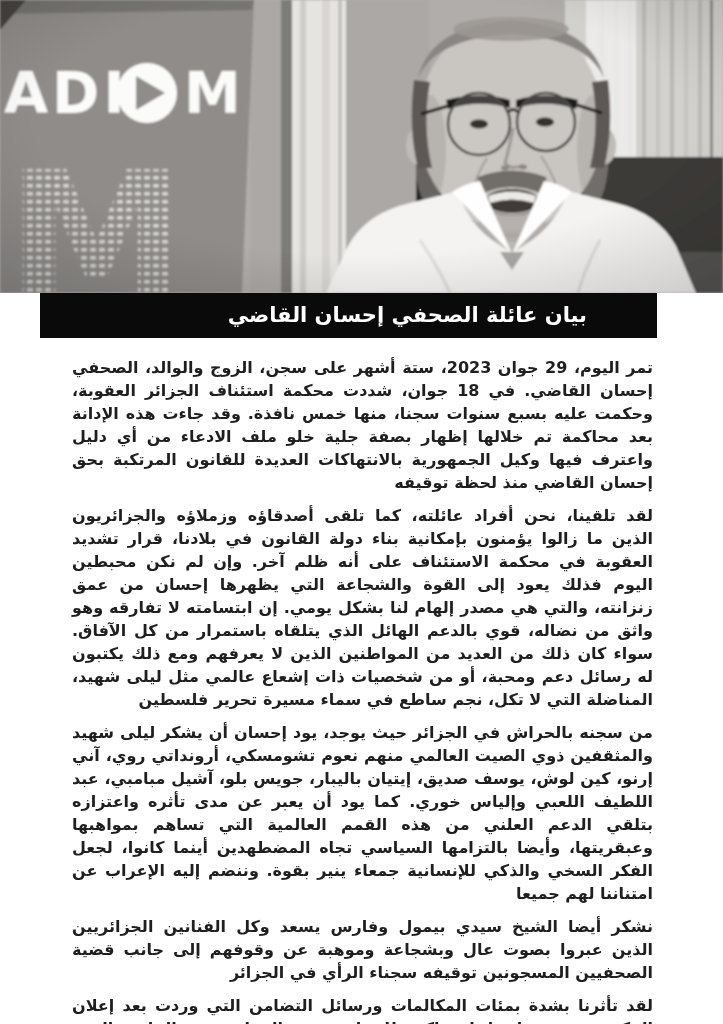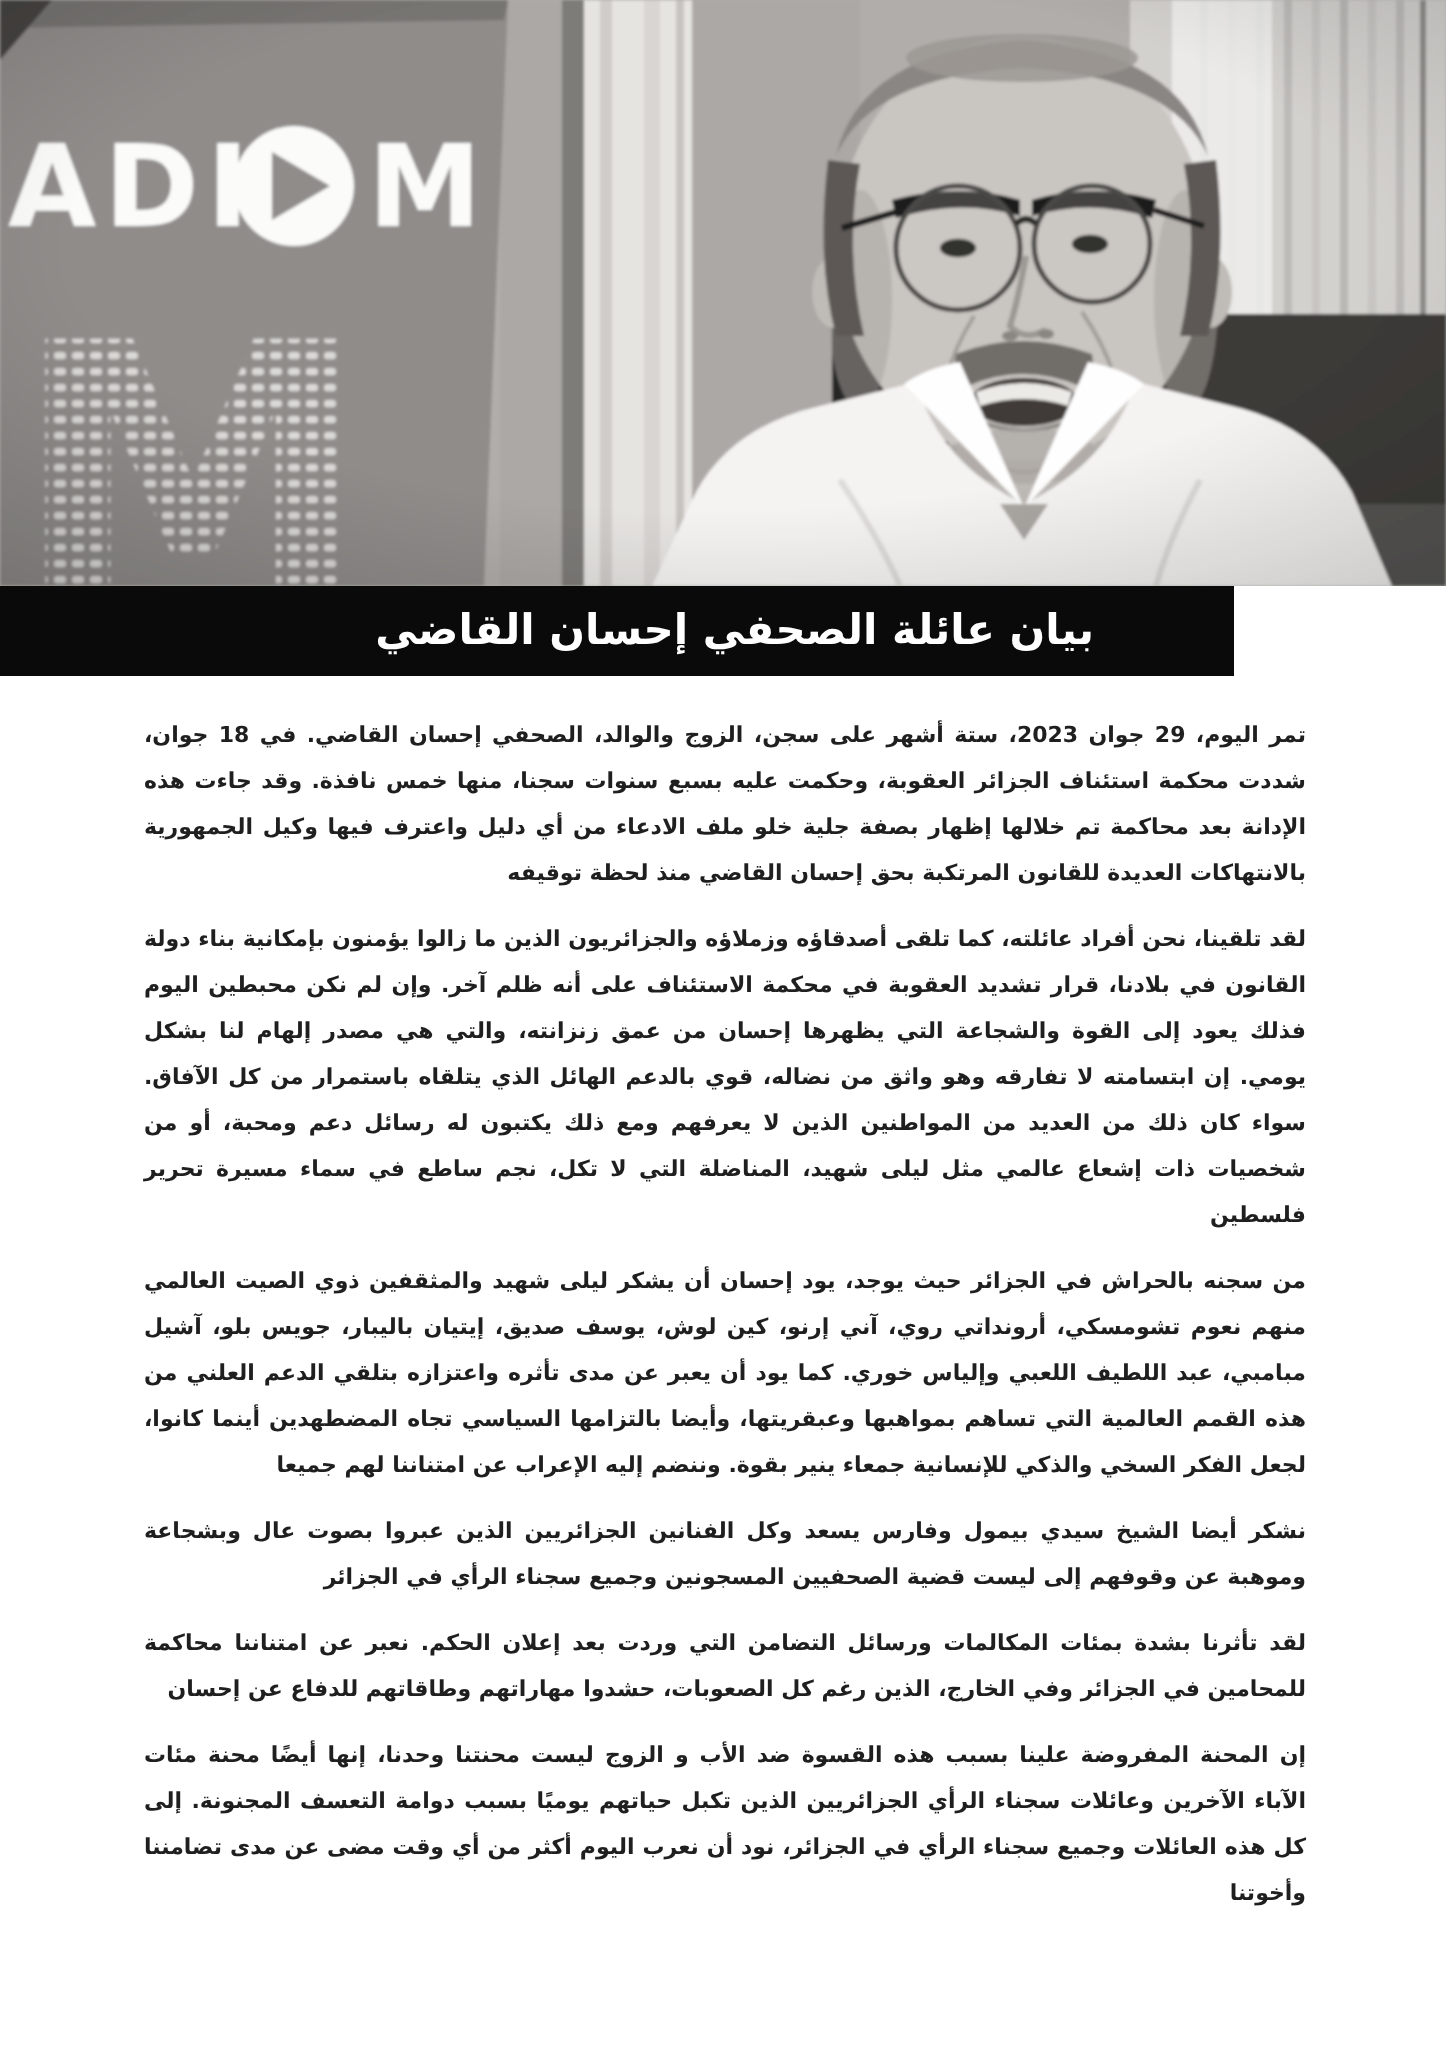--- a/index.html
+++ b/index.html
@@ -5,31 +5,32 @@
   html,body{margin:0;padding:0;background:#ffffff;}
   .page{
     width:723px;height:1024px;background:#ffffff;overflow:hidden;position:relative;
     font-family:"DejaVu Sans",sans-serif;
   }
   .photo{width:723px;height:293px;overflow:hidden;line-height:0;background:#b0adaa;}
   .title-bar{
     width:617px;height:45px;background:#0a0a0a;box-sizing:border-box;
     display:flex;align-items:center;justify-content:flex-end;
     padding:0 70px 0 20px;
+    margin-left:40px;
   }
   .title-bar .title{
     direction:rtl;color:#ffffff;font-weight:bold;font-size:21px;line-height:45px;
     letter-spacing:0.2px;
   }
   .content{
     direction:rtl;box-sizing:border-box;
     padding:18px 70px 0 72px;color:#1f1f1f;
   }
   .content p{
-    margin:0 0 10px 0;font-size:11px;line-height:23px;font-weight:bold;
+    margin:0 0 10px 0;font-size:16px;line-height:23px;font-weight:bold;
     text-align:justify;text-align-last:right;
   }
   svg text.logo{
     font-family:"DejaVu Sans",sans-serif;font-weight:bold;
   }
 </style>
 </head>
 <body>
 
 <div class="page">
@@ -156,19 +157,19 @@
   </div>
 
   <div class="title-bar">
     <span class="title">بيان عائلة الصحفي إحسان القاضي</span>
   </div>
 
   <div class="content">
     <p>تمر اليوم، 29 جوان 2023، ستة أشهر على سجن، الزوج والوالد، الصحفي إحسان القاضي. في 18 جوان، شددت محكمة استئناف الجزائر العقوبة، وحكمت عليه بسبع سنوات سجنا، منها خمس نافذة. وقد جاءت هذه الإدانة بعد محاكمة تم خلالها إظهار بصفة جلية خلو ملف الادعاء من أي دليل واعترف فيها وكيل الجمهورية بالانتهاكات العديدة للقانون المرتكبة بحق إحسان القاضي منذ لحظة توقيفه</p>
     <p>لقد تلقينا، نحن أفراد عائلته، كما تلقى أصدقاؤه وزملاؤه والجزائريون الذين ما زالوا يؤمنون بإمكانية بناء دولة القانون في بلادنا، قرار تشديد العقوبة في محكمة الاستئناف على أنه ظلم آخر. وإن لم نكن محبطين اليوم فذلك يعود إلى القوة والشجاعة التي يظهرها إحسان من عمق زنزانته، والتي هي مصدر إلهام لنا بشكل يومي. إن ابتسامته لا تفارقه وهو واثق من نضاله، قوي بالدعم الهائل الذي يتلقاه باستمرار من كل الآفاق. سواء كان ذلك من العديد من المواطنين الذين لا يعرفهم ومع ذلك يكتبون له رسائل دعم ومحبة، أو من شخصيات ذات إشعاع عالمي مثل ليلى شهيد، المناضلة التي لا تكل، نجم ساطع في سماء مسيرة تحرير فلسطين</p>
     <p>من سجنه بالحراش في الجزائر حيث يوجد، يود إحسان أن يشكر ليلى شهيد والمثقفين ذوي الصيت العالمي منهم نعوم تشومسكي، أرونداتي روي، آني إرنو، كين لوش، يوسف صديق، إيتيان باليبار، جويس بلو، آشيل مبامبي، عبد اللطيف اللعبي وإلياس خوري. كما يود أن يعبر عن مدى تأثره واعتزازه بتلقي الدعم العلني من هذه القمم العالمية التي تساهم بمواهبها وعبقريتها، وأيضا بالتزامها السياسي تجاه المضطهدين أينما كانوا، لجعل الفكر السخي والذكي للإنسانية جمعاء ينير بقوة. وننضم إليه الإعراب عن امتناننا لهم جميعا</p>
-    <p>نشكر أيضا الشيخ سيدي بيمول وفارس يسعد وكل الفنانين الجزائريين الذين عبروا بصوت عال وبشجاعة وموهبة عن وقوفهم إلى ليست قضية الصحفيين المسجونين وجميع سجناء الرأي في الجزائر</p>
+    <p>نشكر أيضا الشيخ سيدي بيمول وفارس يسعد وكل الفنانين الجزائريين الذين عبروا بصوت عال وبشجاعة وموهبة عن وقوفهم إلى جانب قضية الصحفيين المسجونين توقيفه سجناء الرأي في الجزائر</p>
     <p>لقد تأثرنا بشدة بمئات المكالمات ورسائل التضامن التي وردت بعد إعلان الحكم. نعبر عن امتناننا محاكمة للمحامين في الجزائر وفي الخارج، الذين رغم كل الصعوبات، حشدوا مهاراتهم وطاقاتهم للدفاع عن إحسان</p>
     <p>إن المحنة المفروضة علينا بسبب هذه القسوة ضد الأب و الزوج ليست محنتنا وحدنا، إنها أيضًا محنة مئات الآباء الآخرين وعائلات سجناء الرأي الجزائريين الذين تكبل حياتهم يوميًا بسبب دوامة التعسف المجنونة. إلى كل هذه العائلات وجميع سجناء الرأي في الجزائر، نود أن نعرب اليوم أكثر من أي وقت مضى عن مدى تضامننا وأخوتنا</p>
 
   </div>
 
 </div>
 
 </body></html>

